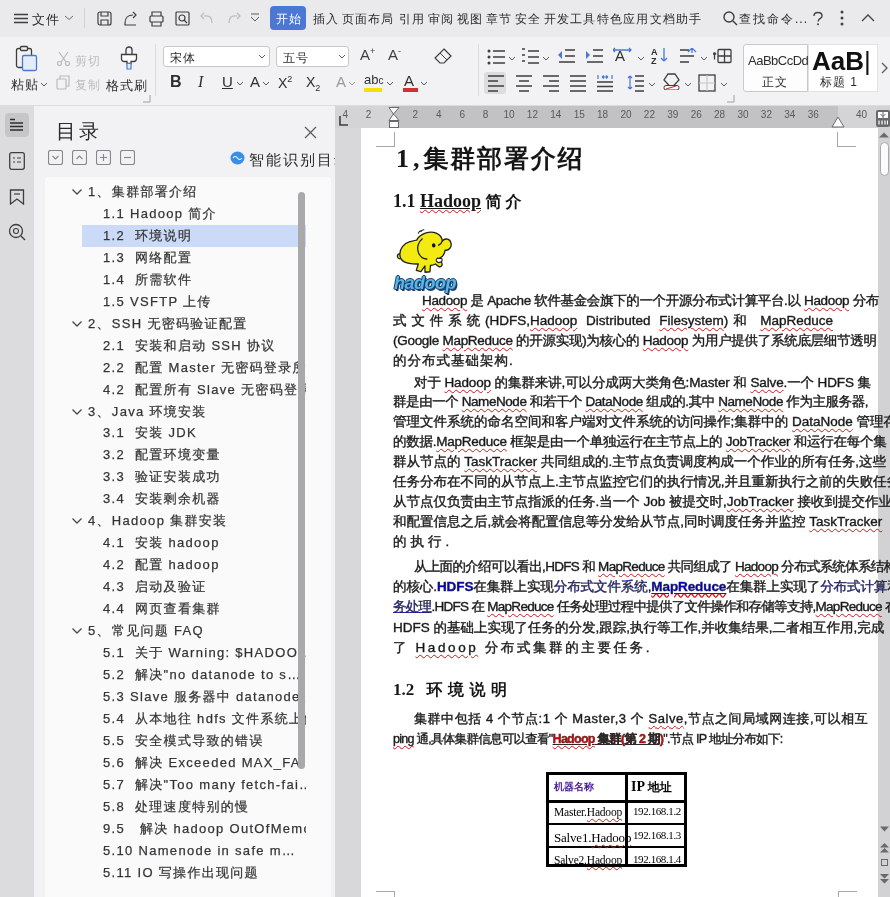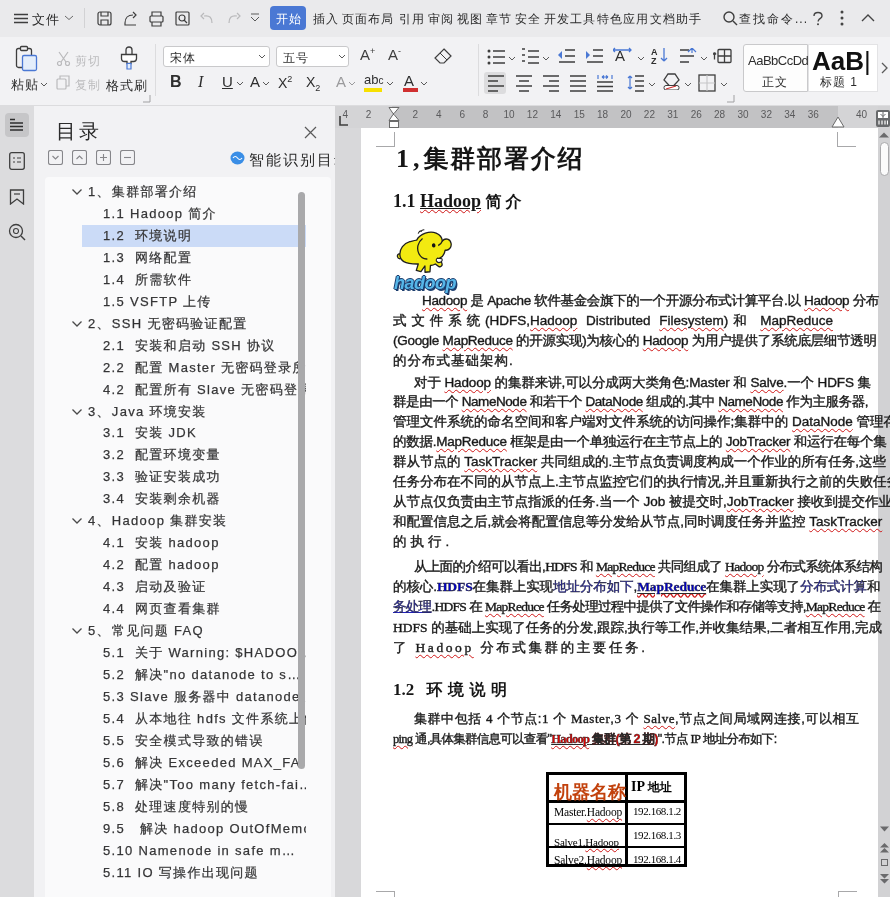--- a/index.html
+++ b/index.html
@@ -23,21 +23,21 @@
 #rulerband{position:absolute;left:392px;top:106px;width:446px;height:22px;background:#c2c2c4}
 .rnum{position:absolute;top:109px;font-size:10px;color:#5a5a5c;transform:translateX(-50%)}
 #page{position:absolute;left:361px;top:128px;width:517px;height:769px;background:#fff}
 #vscroll{position:absolute;left:878px;top:106px;width:12px;height:791px;background:#d2d2d4}
 
 .dline{position:absolute;left:393px;width:440px;height:20px;font-size:13.5px;color:#111;-webkit-text-stroke:0.4px #2a2a2a;
  text-align:justify;text-align-last:justify;white-space:nowrap}
 .dl{text-align:right;text-align-last:left}
 .ind{padding-left:29px}
 .ind2{padding-left:21px}
-.lm{font-family:Liberation Serif, serif}
+.lm{font-family:Liberation Sans, sans-serif}
 .w2{text-decoration:underline wavy;text-decoration-color:#cf1616;text-underline-offset:2px}
 .p4a{font-size:13px;letter-spacing:0.55px}
 .p4b{font-size:12.5px;letter-spacing:-0.72px}
 .w{text-decoration:underline;text-decoration-style:wavy;text-decoration-color:#cf1616;text-decoration-thickness:1px;text-underline-offset:2px}
 .blu{color:#2222bb}
 .blb{color:#0000cc;font-weight:bold}
 .ublu{text-decoration:underline;text-decoration-color:#2222bb}
 a,u{text-decoration:underline}
 </style></head><body>
 <div id="tabbar"></div>
@@ -376,21 +376,21 @@
 <div class="rnum" style="left:438.8px">4</div>
 <div class="rnum" style="left:462.2px">6</div>
 <div class="rnum" style="left:485.6px">8</div>
 <div class="rnum" style="left:509.0px">10</div>
 <div class="rnum" style="left:532.4px">12</div>
 <div class="rnum" style="left:555.8px">14</div>
 <div class="rnum" style="left:579.2px">15</div>
 <div class="rnum" style="left:602.6px">18</div>
 <div class="rnum" style="left:626.0px">20</div>
 <div class="rnum" style="left:649.4px">22</div>
-<div class="rnum" style="left:672.8px">31</div>
+<div class="rnum" style="left:672.8px">39</div>
 <div class="rnum" style="left:696.2px">26</div>
 <div class="rnum" style="left:719.6px">28</div>
 <div class="rnum" style="left:743.0px">30</div>
 <div class="rnum" style="left:766.4px">32</div>
 <div class="rnum" style="left:789.8px">34</div>
 <div class="rnum" style="left:813.2px">36</div>
 <div class="rnum" style="left:861.5px">40</div>
 <svg class="abs" style="left:338px;top:115px" width="12" height="12">
     <path d="M2 1v9h8" stroke="#3e3e3e" fill="none" stroke-width="1.6"></path>
   </svg>
@@ -459,31 +459,31 @@
 <div class="dline ind2" style="top:373.5px;letter-spacing:-0.12px">对于 <span class="w">Hadoop</span> 的集群来讲,可以分成两大类角色:Master 和 <span class="w">Salve</span>.一个 HDFS 集</div>
 <div class="dline " style="top:393.4px;letter-spacing:-0.43px">群是由一个 <span class="w">NameNode</span> 和若干个 <span class="w">DataNode</span> 组成的.其中 <span class="w">NameNode</span> 作为主服务器,</div>
 <div class="dline " style="top:413.3px">管理文件系统的命名空间和客户端对文件系统的访问操作;集群中的 <span class="w">DataNode</span> 管理存储</div>
 <div class="dline " style="top:433.2px;letter-spacing:-0.25px">的数据.<span class="w">MapReduce</span> 框架是由一个单独运行在主节点上的 <span class="w">JobTracker</span> 和运行在每个集</div>
 <div class="dline " style="top:453.1px">群从节点的 <span class="w">TaskTracker</span> 共同组成的.主节点负责调度构成一个作业的所有任务,这些</div>
 <div class="dline " style="top:473.0px">任务分布在不同的从节点上.主节点监控它们的执行情况,并且重新执行之前的失败任务;</div>
 <div class="dline " style="top:492.9px">从节点仅负责由主节点指派的任务.当一个 Job 被提交时,<span class="w">JobTracker</span> 接收到提交作业</div>
 <div class="dline " style="top:512.8px">和配置信息之后,就会将配置信息等分发给从节点,同时调度任务并监控 <span class="w">TaskTracker</span></div>
 <div class="dline dl" style="top:532.7px;letter-spacing:4px">的执行.</div>
 <div class="dline ind2" style="top:557.5px;letter-spacing:-0.69px">从上面的介绍可以看出,<span class="lm">HDFS</span> 和 <span class="lm w">MapReduce</span> 共同组成了 <span class="lm w">Hadoop</span> 分布式系统体系结构</div>
-<div class="dline " style="top:577.9px;letter-spacing:-0.09px">的核心.<span class="lm blb">HDFS</span>在集群上实现<span class="blu">地址分布如下</span>,<span class="lm blb w2"><u>MapReduce</u></span>在集群上实现了<span class="blu">分布式计算</span>和</div>
+<div class="dline " style="top:577.9px;letter-spacing:-0.09px">的核心.<span class="lm blb">HDFS</span>在集群上实现<span class="blu">分布式文件系统</span>,<span class="lm blb w2"><u>MapReduce</u></span>在集群上实现了<span class="blu">分布式计算</span>和</div>
 <div class="dline " style="top:598.3px;letter-spacing:-0.71px"><span class="blu ublu">务处理</span>.<span class="lm">HDFS</span> 在 <span class="lm w">MapReduce</span> 任务处理过程中提供了文件操作和存储等支持,<span class="lm w">MapReduce</span> 在</div>
 <div class="dline " style="top:618.7px"><span class="lm">HDFS</span> 的基础上实现了任务的分发,跟踪,执行等工作,并收集结果,二者相互作用,完成</div>
 <div class="dline dl" style="top:639.1px;letter-spacing:2.6px">了 <span class="lm w">Hadoop</span> 分布式集群的主要任务.</div>
 <div class="dline ind2 dl p4a" style="top:710.3px">集群中包括 <span class="lm">4</span> 个节点:<span class="lm">1</span> 个 <span class="lm">Master</span>,<span class="lm">3</span> 个 <span class="lm w">Salve</span>,节点之间局域网连接,可以相互</div>
 <div class="dline dl p4b" style="top:731.2px"><span class="lm w">ping</span> 通,具体集群信息可以查看"<span style="color:#e00000;font-weight:bold"><u><span class="lm w">Hadoop</span> 集群(第 2 期)</u></span>".节点 <span class="lm">IP</span> 地址分布如下:</div>
 <div class="abs" style="left:546px;top:772px;width:141px;height:95px;border:3px solid #000;font-family:'Liberation Serif',serif">
 <div style="position:absolute;left:76px;top:0;width:3px;height:89px;background:#000"></div>
 <div style="position:absolute;left:0;top:25px;width:135px;height:3px;background:#000"></div>
 <div style="position:absolute;left:0;top:48px;width:135px;height:2px;background:#000"></div>
 <div style="position:absolute;left:0;top:71px;width:135px;height:2px;background:#000"></div>
-<div style="position:absolute;left:5px;top:5px;font-size:18px;font-weight:bold;color:#c2410c;white-space:nowrap;font-family:'Liberation Sans',sans-serif">机器名称</div>
+<div style="position:absolute;left:5px;top:5px;font-size:10px;font-weight:bold;color:#4c1d95;white-space:nowrap;font-family:'Liberation Sans',sans-serif">机器名称</div>
 <div style="position:absolute;left:82px;top:4px;font-size:14px;font-weight:bold;color:#000;white-space:nowrap">IP <span style="font-family:'Liberation Sans',sans-serif;font-size:12px">地址</span></div>
 <div style="position:absolute;left:5px;top:31px;font-size:11.5px;white-space:nowrap;letter-spacing:-0.2px">Master.<span class="w">Hadoop</span></div>
 <div style="position:absolute;left:84px;top:30px;font-size:11px;white-space:nowrap;letter-spacing:-0.4px">192.168.1.2</div>
-<div style="position:absolute;left:5px;top:61px;font-size:11px;white-space:nowrap;letter-spacing:-0.2px">Salve1.<span class="w">Hadoop</span></div>
+<div style="position:absolute;left:5px;top:55px;font-size:13px;white-space:nowrap;letter-spacing:-0.2px">Salve1.<span class="w">Hadoop</span></div>
 <div style="position:absolute;left:84px;top:54px;font-size:11px;white-space:nowrap;letter-spacing:-0.4px">192.168.1.3</div>
 <div style="position:absolute;left:5px;top:79px;font-size:11.5px;white-space:nowrap;letter-spacing:-0.2px">Salve2.<span class="w">Hadoop</span></div>
 <div style="position:absolute;left:84px;top:78px;font-size:11px;white-space:nowrap;letter-spacing:-0.4px">192.168.1.4</div>
 </div>
 </body></html>

